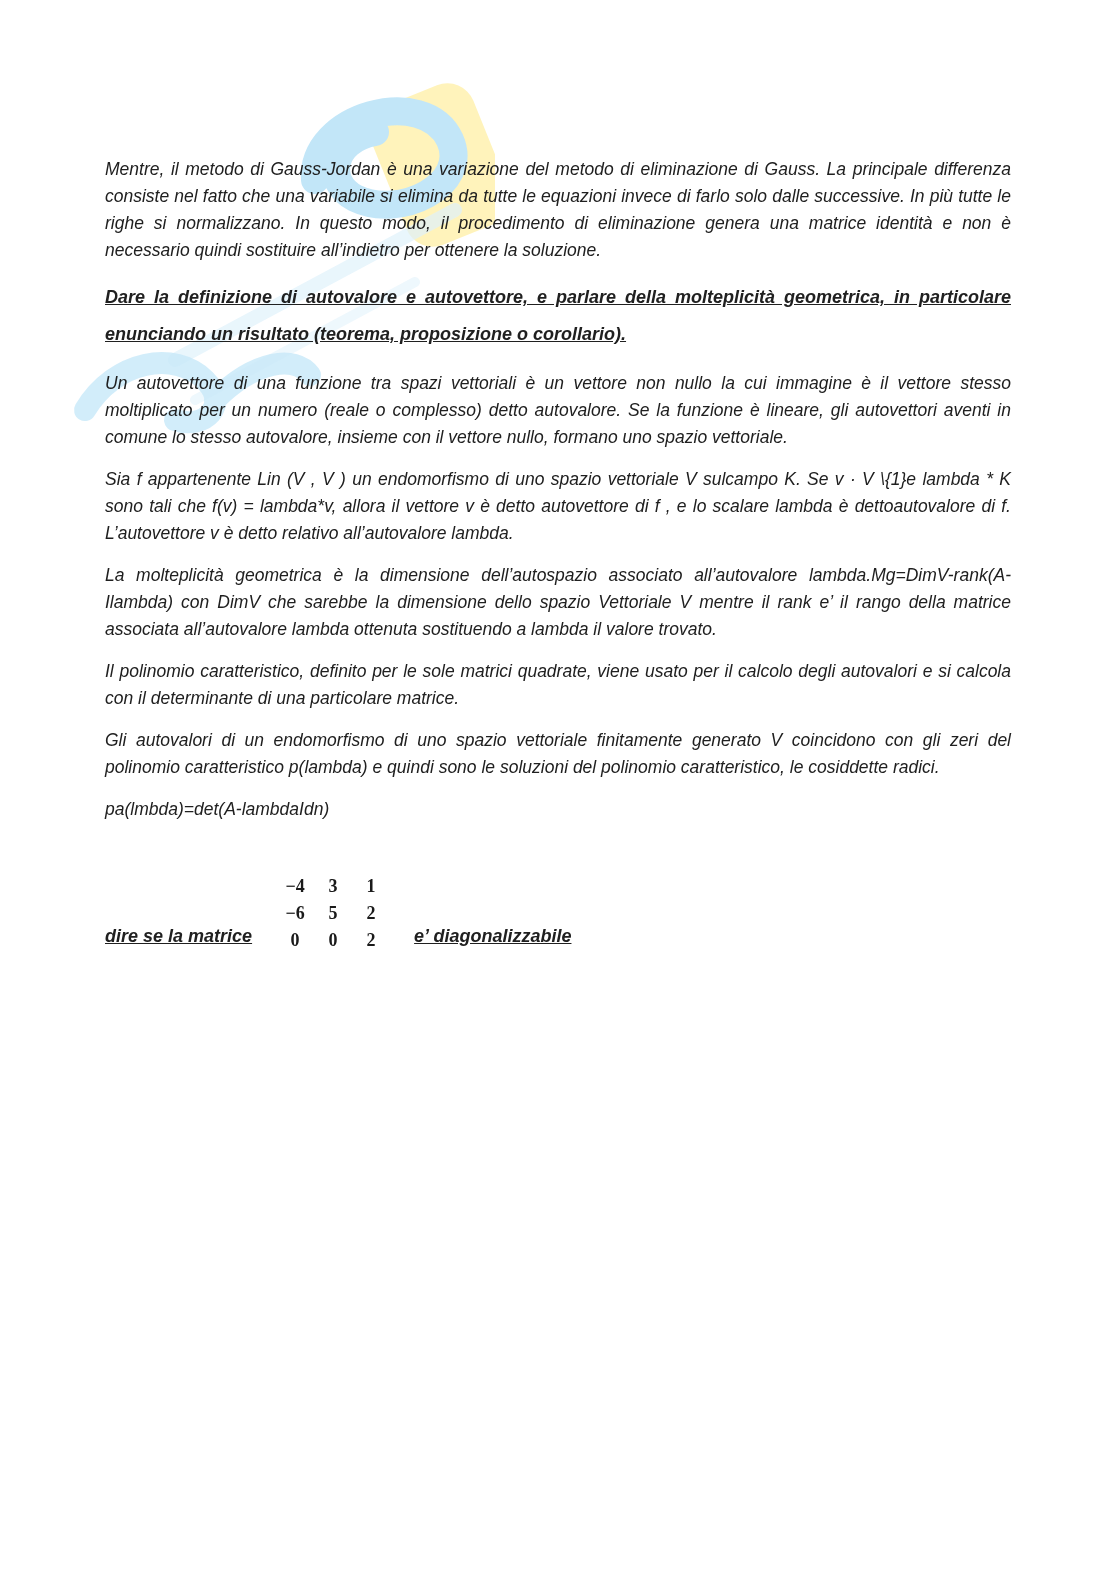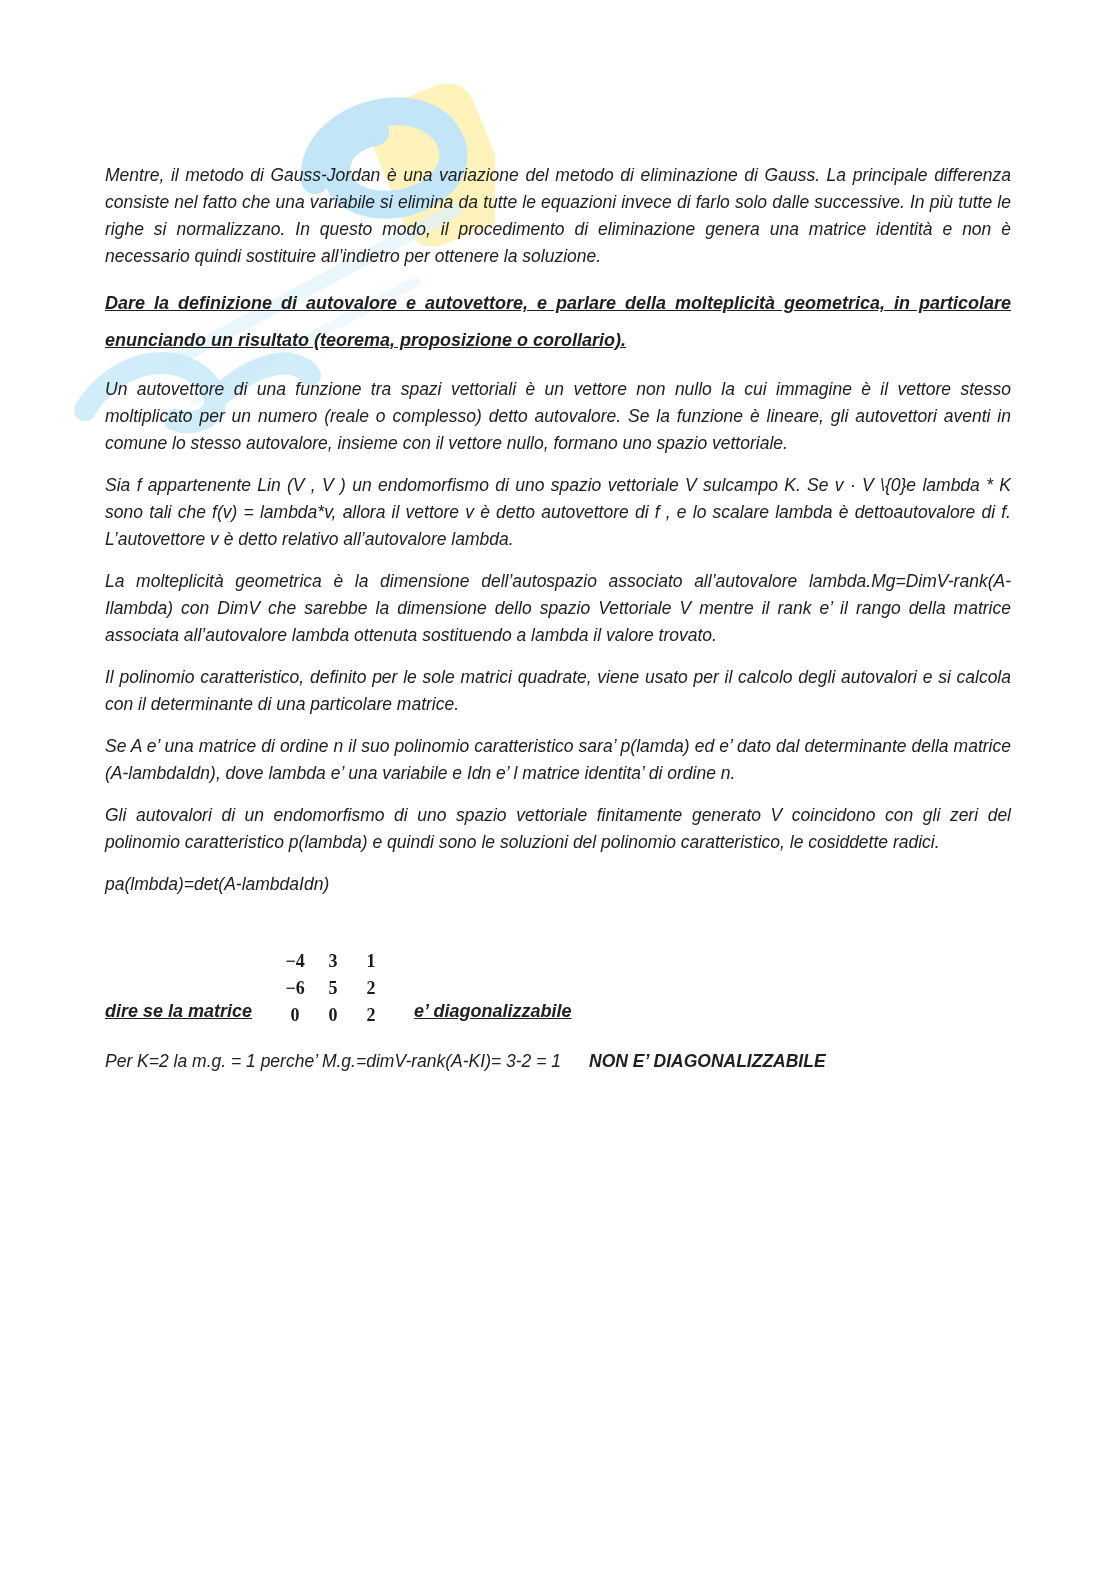--- a/index.html
+++ b/index.html
@@ -22,21 +22,21 @@
     left: 55px;
     top: 70px;
     width: 440px;
     height: 380px;
     z-index: 0;
     pointer-events: none;
   }
   .content {
     position: absolute;
     left: 105px;
-    top: 162px;
+    top: 156px;
     width: 906px;
     z-index: 1;
   }
   .content p {
     margin: 0 0 15px 0;
     font-size: 17.5px;
     line-height: 27px;
     text-align: justify;
   }
   .content h2 {
@@ -108,28 +108,27 @@
   </div>
 
   <div class="content">
 
     <p>Mentre, il metodo di Gauss-Jordan è una variazione del metodo di eliminazione di Gauss. La principale differenza consiste nel fatto che una variabile si elimina da tutte le equazioni invece di farlo solo dalle successive. In più tutte le righe si normalizzano. In questo modo, il procedimento di eliminazione genera una matrice identità e non è necessario quindi sostituire all’indietro per ottenere la soluzione.</p>
 
     <h2>Dare la definizione di autovalore e autovettore, e parlare della molteplicità geometrica, in particolare enunciando un risultato (teorema, proposizione o corollario).</h2>
 
     <p>Un autovettore di una funzione tra spazi vettoriali è un vettore non nullo la cui immagine è il vettore stesso moltiplicato per un numero (reale o complesso) detto autovalore. Se la funzione è lineare, gli autovettori aventi in comune lo stesso autovalore, insieme con il vettore nullo, formano uno spazio vettoriale.</p>
 
-    <p>Sia f appartenente Lin (V , V ) un endomorfismo di uno spazio vettoriale V sulcampo K. Se v · V \{0}e lambda * K sono tali che f(v) = lambda*v, allora il vettore v è detto autovettore di f , e lo scalare lambda è dettoautovalore di f. L’autovettore v è detto relativo all’autovalore lambda.</p>
+    <p>Sia f appartenente Lin (V , V ) un endomorfismo di uno spazio vettoriale V sulcampo K. Se v · V \{1}e lambda * K sono tali che f(v) = lambda*v, allora il vettore v è detto autovettore di f , e lo scalare lambda è dettoautovalore di f. L’autovettore v è detto relativo all’autovalore lambda.</p>
 
     <p>La molteplicità geometrica è la dimensione dell’autospazio associato all’autovalore lambda.Mg=DimV-rank(A-Ilambda) con DimV che sarebbe la dimensione dello spazio Vettoriale V mentre il rank e’ il rango della matrice associata all’autovalore lambda ottenuta sostituendo a lambda il valore trovato.</p>
 
 
     <p>Il polinomio caratteristico, definito per le sole matrici quadrate, viene usato per il calcolo degli autovalori e si calcola con il determinante di una particolare matrice.</p>
 
-    <p>Se A e’ una matrice di ordine n il suo polinomio caratteristico sara’ p(lamda) ed e’ dato dal determinante della matrice (A-lambdaIdn), dove lambda e’ una variabile e Idn e’ l matrice identita’ di ordine n.</p>
 
     <p>Gli autovalori di un endomorfismo di uno spazio vettoriale finitamente generato V coincidono con gli zeri del polinomio caratteristico p(lambda) e quindi sono le soluzioni del polinomio caratteristico, le cosiddette radici.</p>
 
     <p>pa(lmbda)=det(A-lambdaIdn)</p>
 
     <div class="exercise-line">
       <span class="q-label">dire se la matrice</span>
       <div class="matrix">
         <span class="mcell">−4</span>
         <span class="mcell">3</span>
@@ -138,16 +137,15 @@
         <span class="mcell">5</span>
         <span class="mcell">2</span>
         <span class="mcell">0</span>
         <span class="mcell">0</span>
         <span class="mcell">2</span>
       </div>
       <span class="q-label">e’ diagonalizzabile</span>
     </div>
 
 
-    <p class="result result-mg"><span>Per K=2 la m.g. = 1 perche’ M.g.=dimV-rank(A-KI)= 3-2 = 1</span><strong class="verdict">NON E’ DIAGONALIZZABILE</strong></p>
 
   </div>
 </div>
 
 </body></html>

